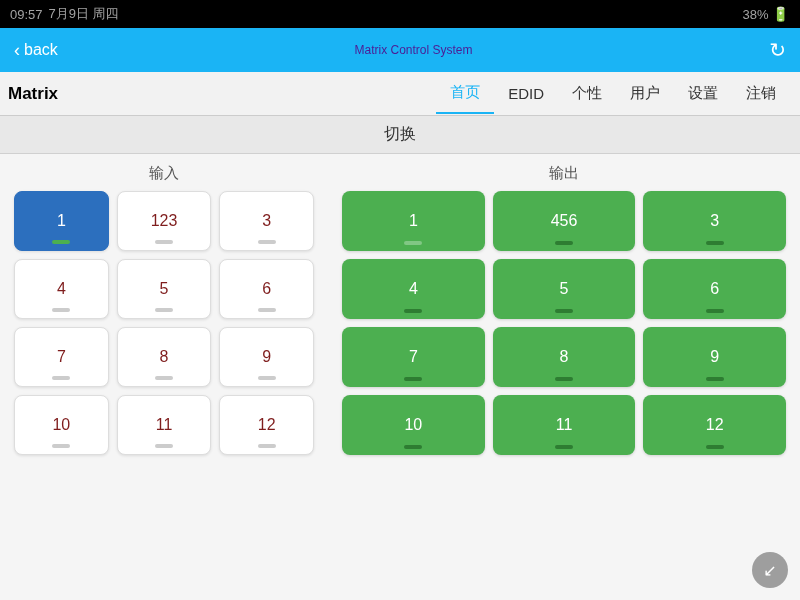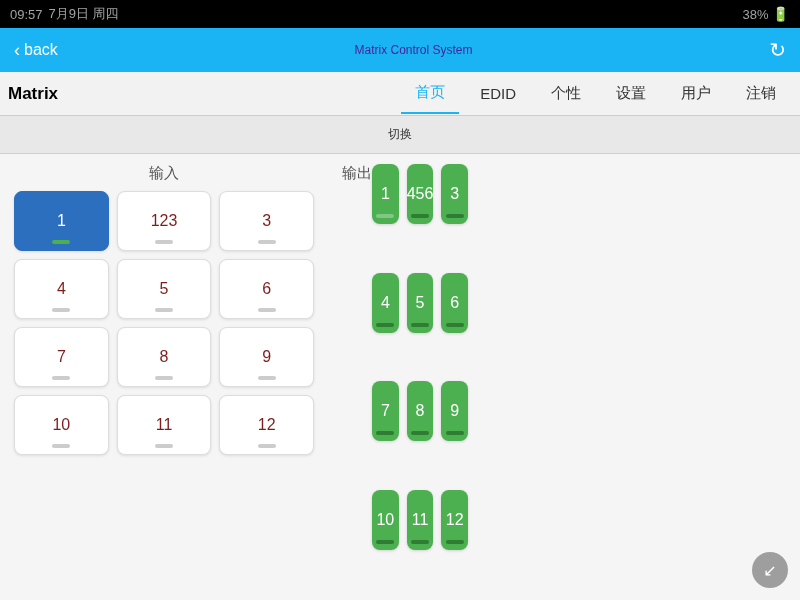--- a/index.html
+++ b/index.html
@@ -72,21 +72,21 @@
       color: #000;
       padding: 0 8px;
       flex-shrink: 0;
     }
     #tabs {
       display: flex;
       align-items: center;
       flex: 1;
       justify-content: flex-end;
       padding-right: 10px;
-      gap: 7px;
+      gap: 0;
     }
     .tab-item {
       padding: 10px 14px;
       font-size: 15px;
       color: #333;
       cursor: pointer;
       position: relative;
     }
     .tab-item.active {
       color: #1ab4f5;
@@ -97,21 +97,21 @@
     #section-title-bar {
       width: 800px;
       height: 38px;
       background: #e8e8e8;
       display: flex;
       align-items: center;
       justify-content: center;
       border-bottom: 1px solid #d0d0d0;
     }
     #section-title {
-      font-size: 12px;
+      font-size: 16px;
       color: #333;
     }
 
     
     #main-content {
       width: 800px;
       height: calc(600px - 28px - 44px - 44px - 38px);
       background: #f5f5f5;
       display: flex;
       padding: 10px 14px;
@@ -167,20 +167,21 @@
       background: #ccc;
     }
     .input-btn.active-input .btn-indicator {
       background: #4caf50;
     }
 
     
     #output-panel {
       flex: 1;
       display: flex;
+      flex-direction: column;
     }
     #output-panel-title {
       font-size: 15px;
       color: #555;
       text-align: center;
       margin-bottom: 8px;
     }
     .output-grid {
       display: grid;
       grid-template-columns: repeat(3, 1fr);
@@ -249,22 +250,22 @@
   <div id="nav-refresh">↻</div>
 </div>
 
 <div id="tab-bar">
   <div id="matrix-label">Matrix</div>
   <div id="tabs">
 
   <div class="tab-item active">首页</div>
       <div class="tab-item">EDID</div>
       <div class="tab-item">个性</div>
+      <div class="tab-item">用户</div>
       <div class="tab-item">设置</div>
-      <div class="tab-item">用户</div>
       <div class="tab-item">注销</div>
     </div>
 </div>
 
 <div id="section-title-bar">
   <span id="section-title">切换</span>
 </div>
 
 <div id="main-content">
 

